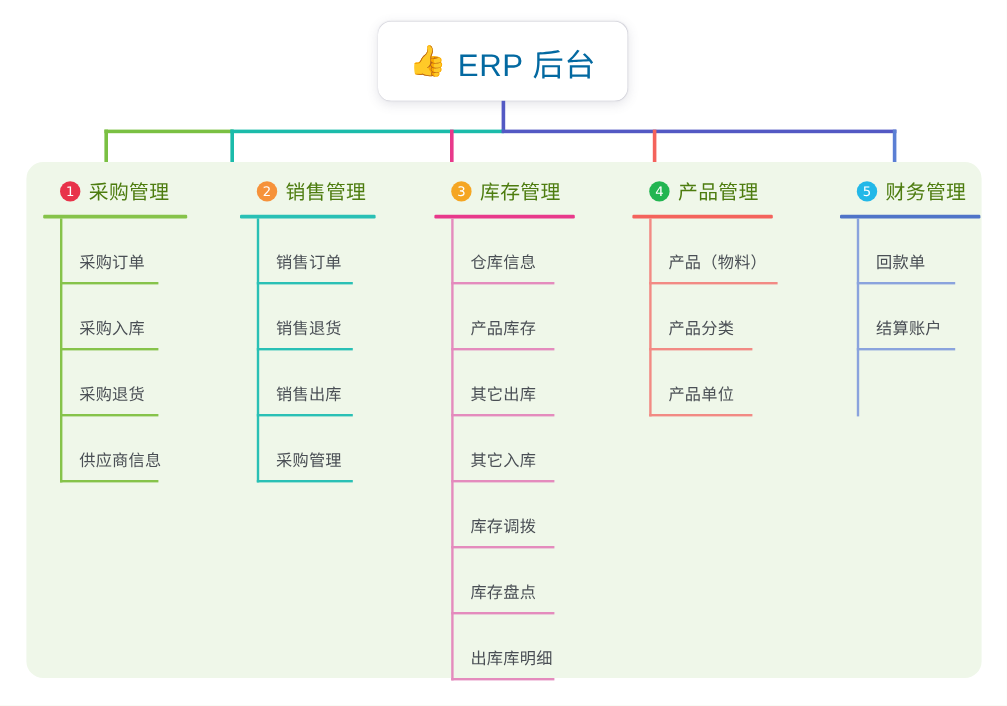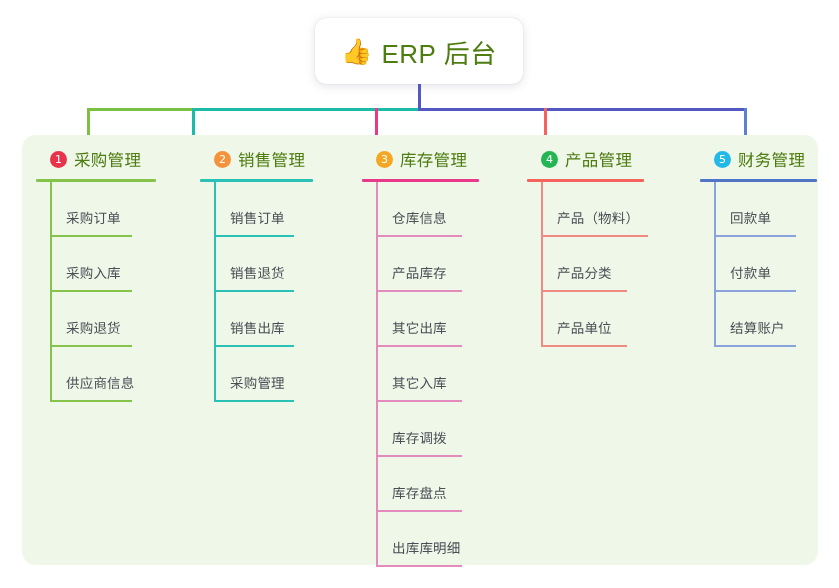--- a/index.html
+++ b/index.html
@@ -36,21 +36,21 @@
     align-items: center;
     gap: 9px;
   }
   #root-card .thumb {
     font-size: 25px;
     line-height: 1;
     display: block;
   }
   #root-card .root-title {
     font-size: 26px;
-    color: #4d7c0f;
+    color: #0369a1;
     letter-spacing: 0.5px;
     white-space: nowrap;
   }
 
   
   .ln {
     position: absolute;
   }
 
   
@@ -276,22 +276,18 @@
         <span class="col-title">财务管理</span>
       </div>
       <div class="col-rule" style="background: rgb(79, 116, 200); width: 117px;"></div>
       <div class="leaves">
         <div class="vtrunk" style="background: rgb(138, 163, 221); height: 165px;"></div>
         <div class="leaf">
           <div class="leaf-label">回款单</div>
           <div class="leaf-rule" style="background: rgb(138, 163, 221); width: 82px;"></div>
         </div>
         <div class="leaf">
-          <div class="leaf-label">付款单</div>
-          <div class="leaf-rule" style="background: rgb(138, 163, 221); width: 82px;"></div>
-        </div>
-        <div class="leaf">
           <div class="leaf-label">结算账户</div>
           <div class="leaf-rule" style="background: rgb(138, 163, 221); width: 82px;"></div>
         </div>
       </div>
     </div>
   </div>
 
 </body></html>

